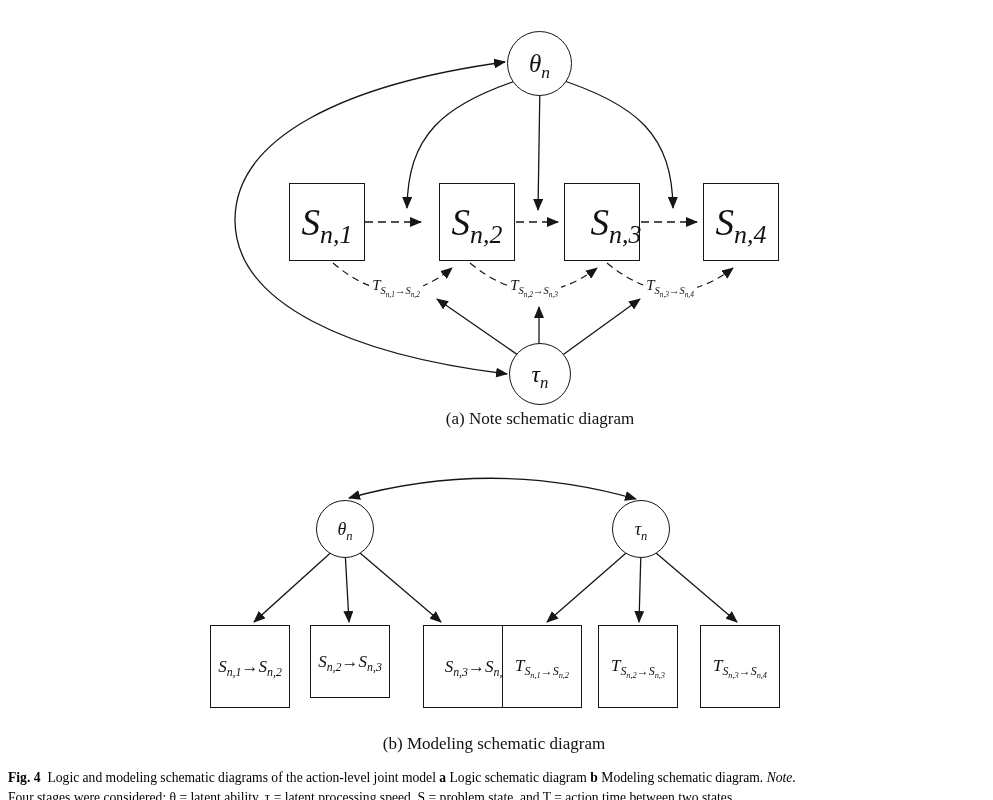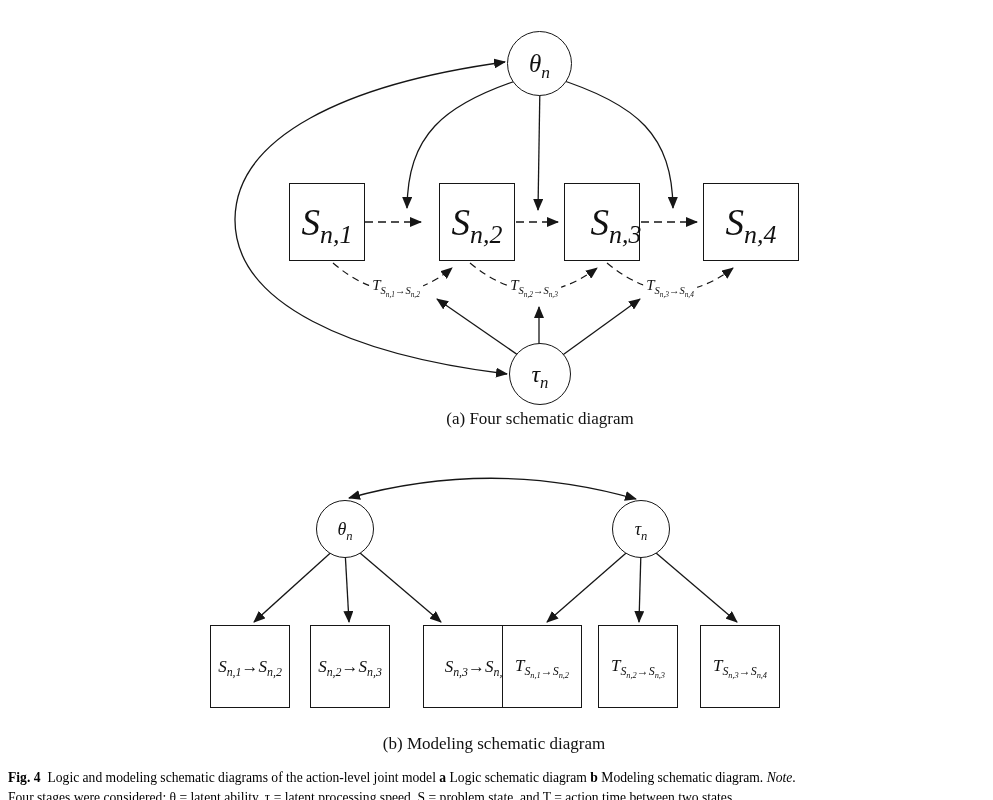--- a/index.html
+++ b/index.html
@@ -72,47 +72,47 @@
 
     <div class="state-box box-a" style="left:289px; top:161px; width:76px; height:78px;">
       <span>S<sub>n,1</sub></span>
     </div>
     <div class="state-box box-a" style="left:439px; top:161px; width:76px; height:78px;">
       <span>S<sub>n,2</sub></span>
     </div>
     <div class="state-box box-a" style="left:564px; top:161px; width:76px; height:78px;padding-left:28px;">
       <span>S<sub>n,3</sub></span>
     </div>
-    <div class="state-box box-a" style="left:703px; top:161px; width:96px; height:78px;">
+    <div class="state-box box-a" style="left:703px; top:161px; width:76px; height:78px;">
       <span>S<sub>n,4</sub></span>
     </div>
 
     <div class="t-label" style="left:396px; top:264px;">T<sub>S<sub>n,1</sub>→S<sub>n,2</sub></sub></div>
     <div class="t-label" style="left:534px; top:264px;">T<sub>S<sub>n,2</sub>→S<sub>n,3</sub></sub></div>
     <div class="t-label" style="left:670px; top:264px;">T<sub>S<sub>n,3</sub>→S<sub>n,4</sub></sub></div>
 
     <div class="node-circle circle-a" style="left:509px; top:321px; width:62px; height:62px; font-size:24px;">
       <span>τ<sub>n</sub></span>
     </div>
 
-    <div class="panel-caption" style="left:540px; top:387px;">(a) Four schematic diagram</div>
+    <div class="panel-caption" style="left:540px; top:387px;">(a) Note schematic diagram</div>
   </div>
 
   <div>
     <div class="node-circle circle-b" style="left:316px; top:478px; width:58px; height:58px;">
       <span>θ<sub>n</sub></span>
     </div>
     <div class="node-circle circle-b" style="left:612px; top:478px; width:58px; height:58px;">
       <span>τ<sub>n</sub></span>
     </div>
 
     <div class="state-box box-b" style="left:210px; top:603px; width:80px; height:83px;">
       <span>S<sub>n,1</sub>→S<sub>n,2</sub></span>
     </div>
-    <div class="state-box box-b" style="left:310px; top:603px; width:80px; height:83px;">
+    <div class="state-box box-b" style="left:310px; top:603px; width:80px; height:73px;">
       <span>S<sub>n,2</sub>→S<sub>n,3</sub></span>
     </div>
     <div class="state-box box-b" style="left:423px; top:603px; width:80px; height:83px;padding-left:27px;">
       <span>S<sub>n,3</sub>→S<sub>n,4</sub></span>
     </div>
     <div class="state-box box-b" style="left:502px; top:603px; width:80px; height:83px;">
       <span>T<sub>S<sub>n,1</sub>→S<sub>n,2</sub></sub></span>
     </div>
     <div class="state-box box-b" style="left:598px; top:603px; width:80px; height:83px;">
       <span>T<sub>S<sub>n,2</sub>→S<sub>n,3</sub></sub></span>

